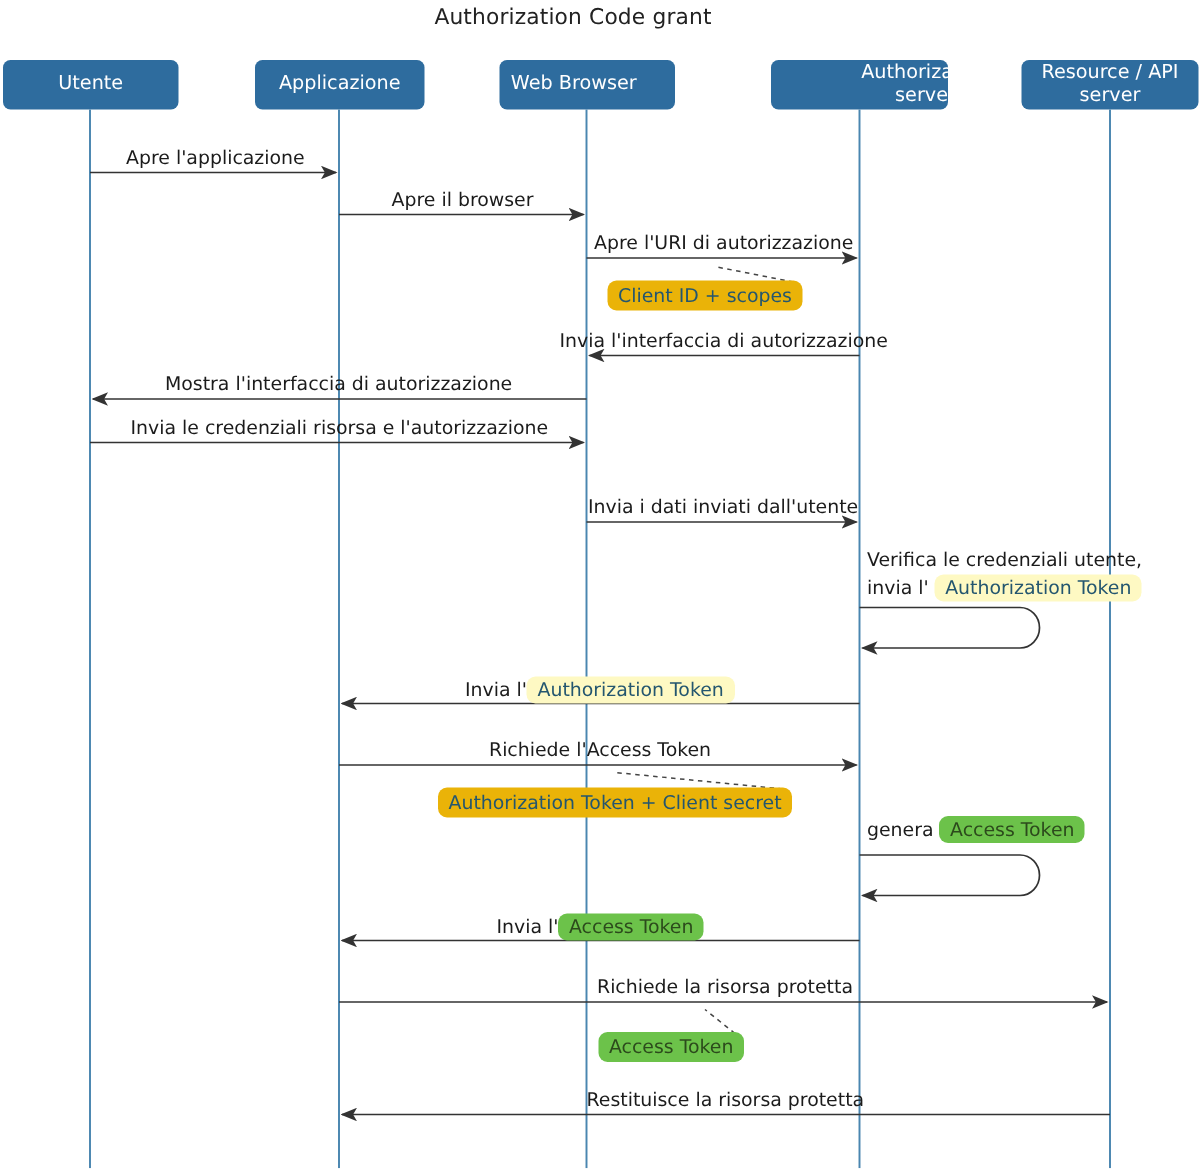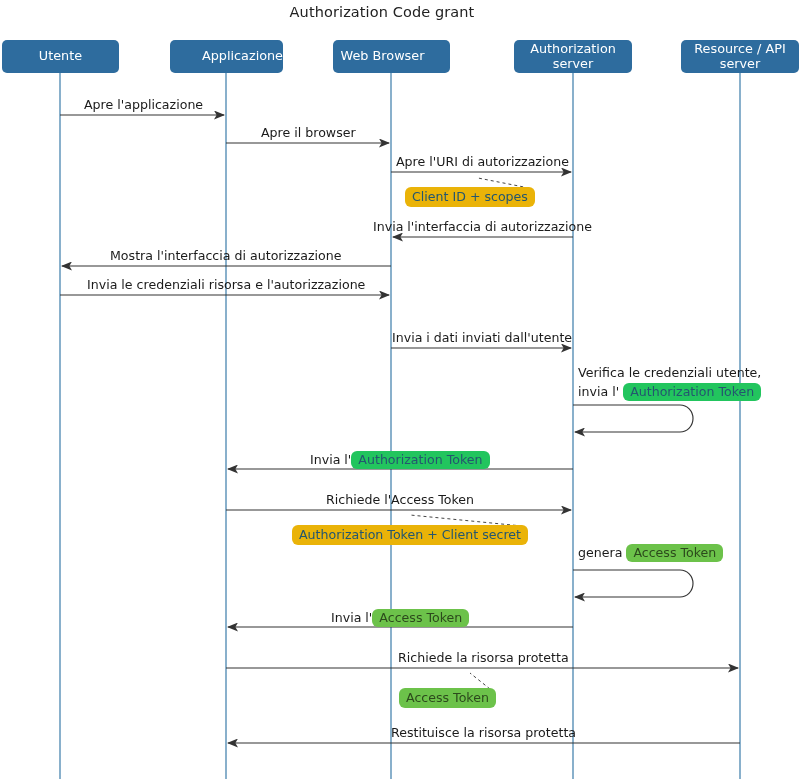--- a/index.html
+++ b/index.html
@@ -20,21 +20,21 @@
   }
   .note{
     position:absolute;font-size:12.6px;white-space:nowrap;line-height:15px;
     border-radius:6px;padding:2px 7px 3px 7px;
   }
   .note-blue{background:#eab308;color:#24566f;}
   .note-green{background:#6CC24A;color:#2c4a1c;}
   .inline-tok{
     border-radius:6px;padding:1px 7px 2px 7px;display:inline-block;
   }
-  .tok-blue{background:#22c55e;color:#24566f;}
+  .tok-blue{background:#fef9c3;color:#24566f;}
   .tok-green{background:#6CC24A;color:#2c4a1c;}
 </style>
 </head>
 <body>
 
 <div id="stage">
 
   <div class="diagram-title">Authorization Code grant</div>
 
   <svg id="gfx" width="800" height="779">
@@ -75,23 +75,23 @@
       </g>
     <g id="layer-leaders">
         <line x1="529" y1="188" x2="478" y2="178" stroke="#444" stroke-width="1" stroke-dasharray="3,3"></line>
         <line x1="522" y1="526" x2="410" y2="515" stroke="#444" stroke-width="1" stroke-dasharray="3,3"></line>
         <line x1="490" y1="689" x2="470" y2="673" stroke="#444" stroke-width="1" stroke-dasharray="3,3"></line>
       </g>
   </svg>
 
   <div id="labels-layer">
       <div class="plabel" style="left: 2px; width: 117px; top: 48px;"><span>Utente</span></div>
-      <div class="plabel" style="left: 170px; width: 113px; top: 48px; text-align: right;"><span>Applicazione</span></div>
+      <div class="plabel" style="left: 170px; width: 113px; top: 48px;"><span>Applicazione</span></div>
       <div class="plabel" style="left: 333px; width: 99px; top: 48px;"><span>Web Browser</span></div>
-      <div class="plabel" style="left: 514px; width: 118px; top: 41px;"><span>Authorization</span><br><span>server</span></div>
+      <div class="plabel" style="left: 514px; width: 118px; top: 41px; padding-left: 44px;"><span>Authorization</span><br><span>server</span></div>
       <div class="plabel" style="left: 681px; width: 118px; top: 41px;"><span>Resource / API</span><br><span>server</span></div>
       <div class="msg" style="top: 97px; left: 84px;"><span>Apre l'applicazione</span></div>
       <div class="msg" style="top: 125px; left: 261px;"><span>Apre il browser</span></div>
       <div class="msg" style="top: 154px; left: 396px;"><span>Apre l'URI di autorizzazione</span></div>
       <div class="msg" style="top: 219px; left: 373px;"><span>Invia l'interfaccia di autorizzazione</span></div>
       <div class="msg" style="top: 248px; left: 110px;"><span>Mostra l'interfaccia di autorizzazione</span></div>
       <div class="msg" style="top: 277px; left: 87px;"><span>Invia le credenziali risorsa e l'autorizzazione</span></div>
       <div class="msg" style="top: 330px; left: 392px;"><span>Invia i dati inviati dall'utente</span></div>
       <div class="msg" style="top: 451px; left: 310px;"><span>Invia l'</span><span class="inline-tok tok-blue">Authorization Token</span></div>
       <div class="msg" style="top: 492px; left: 326px;"><span>Richiede l'Access Token</span></div>

